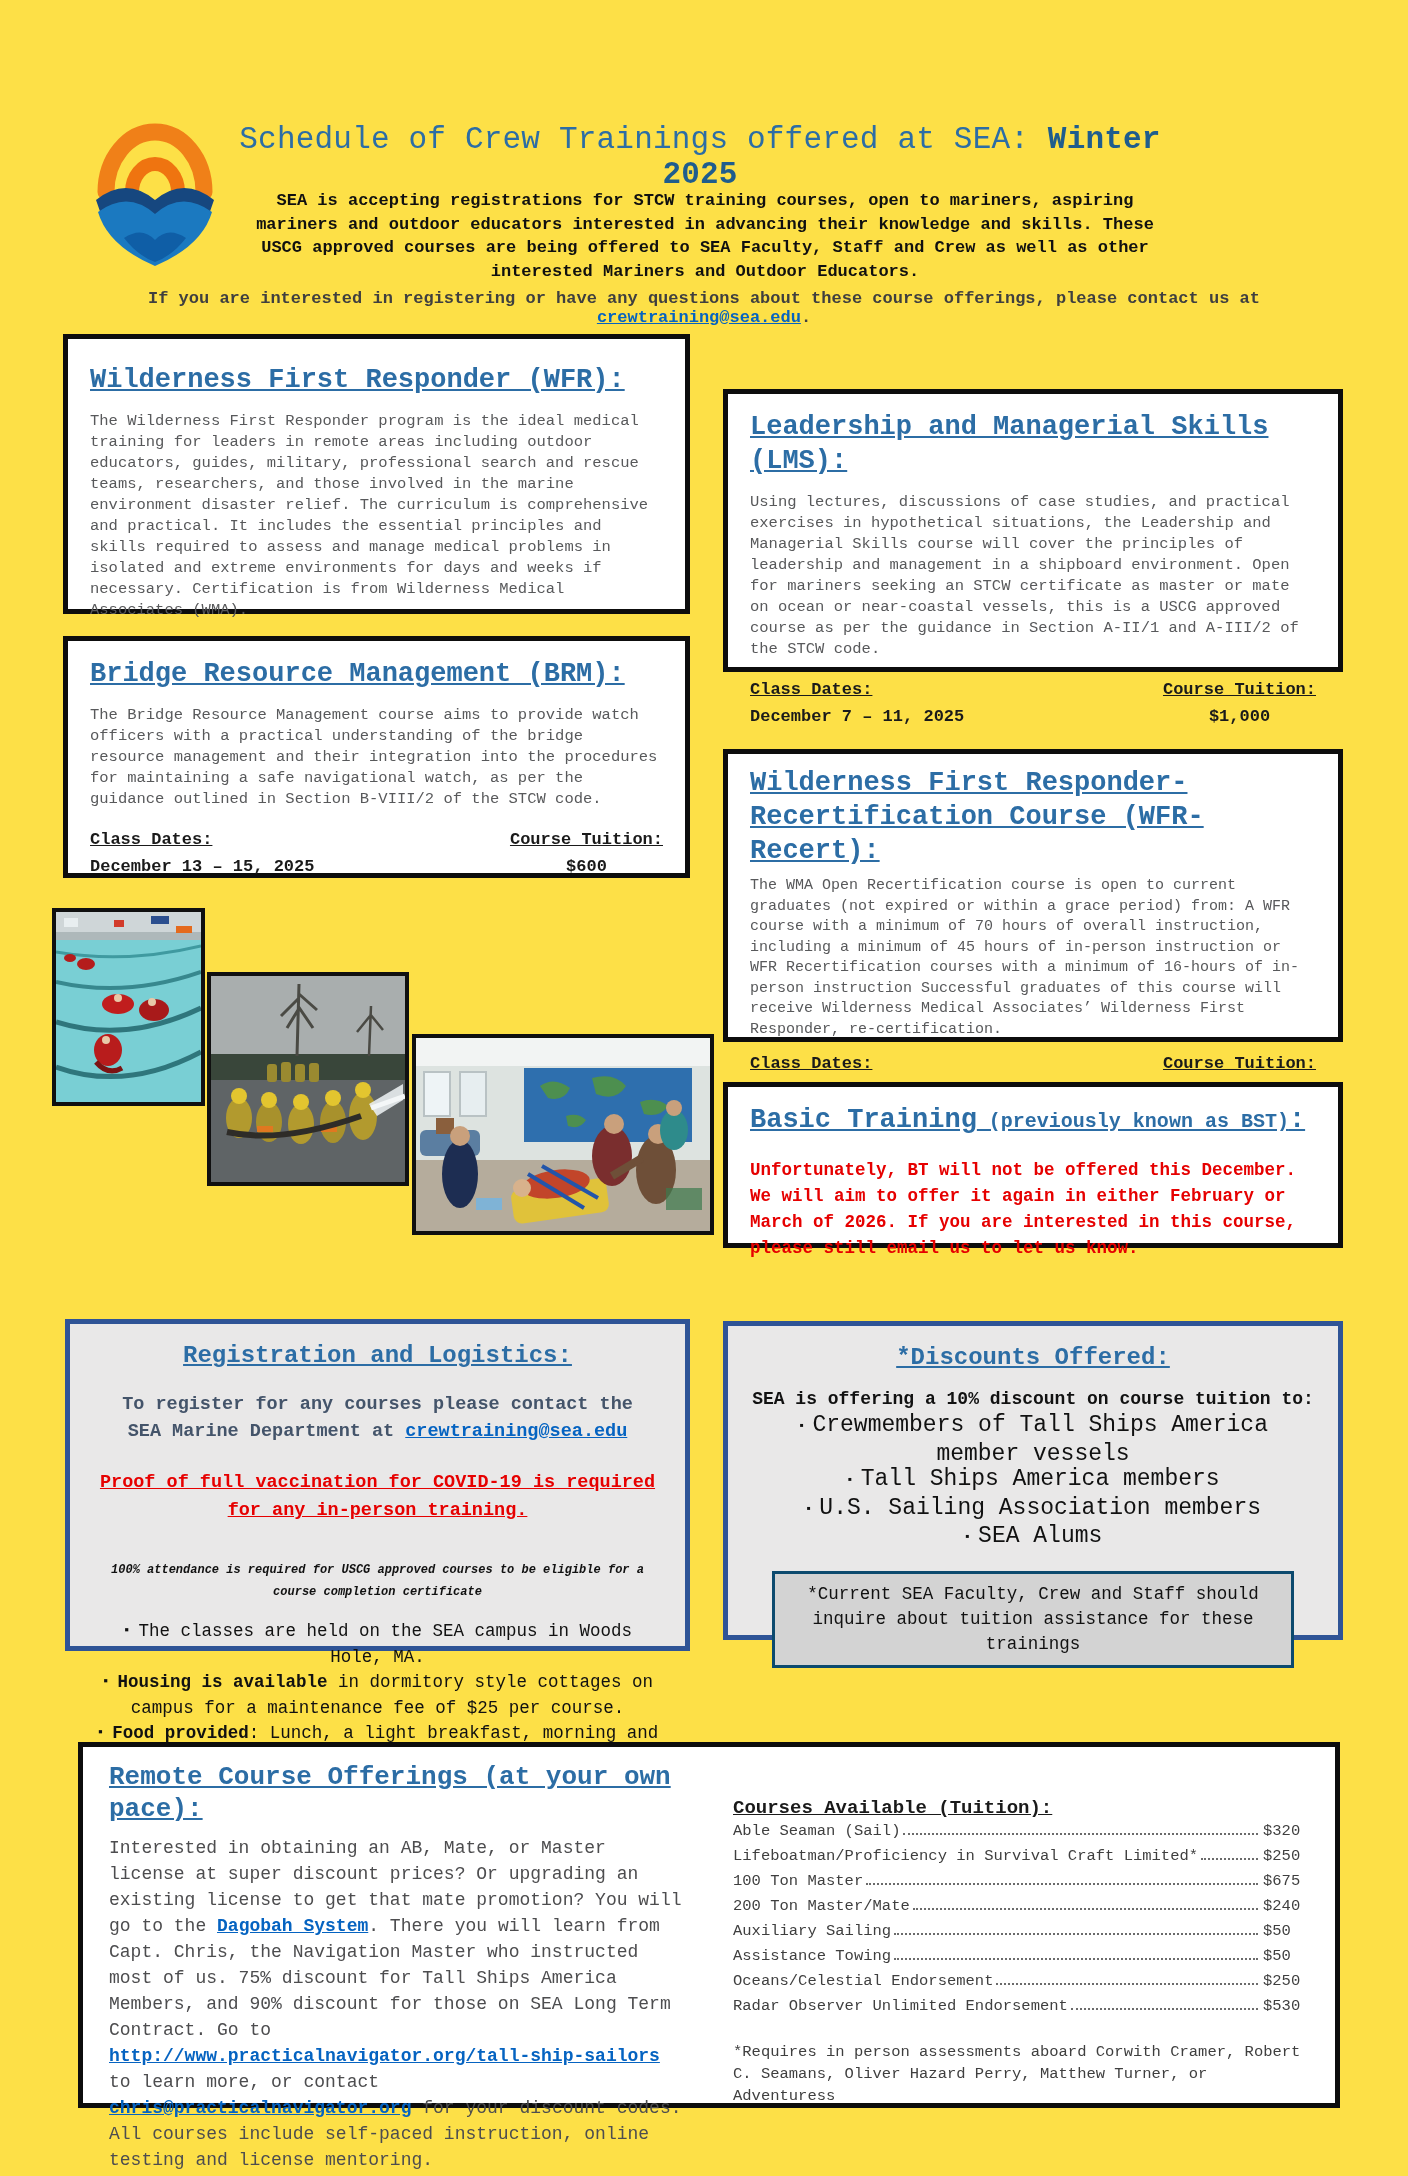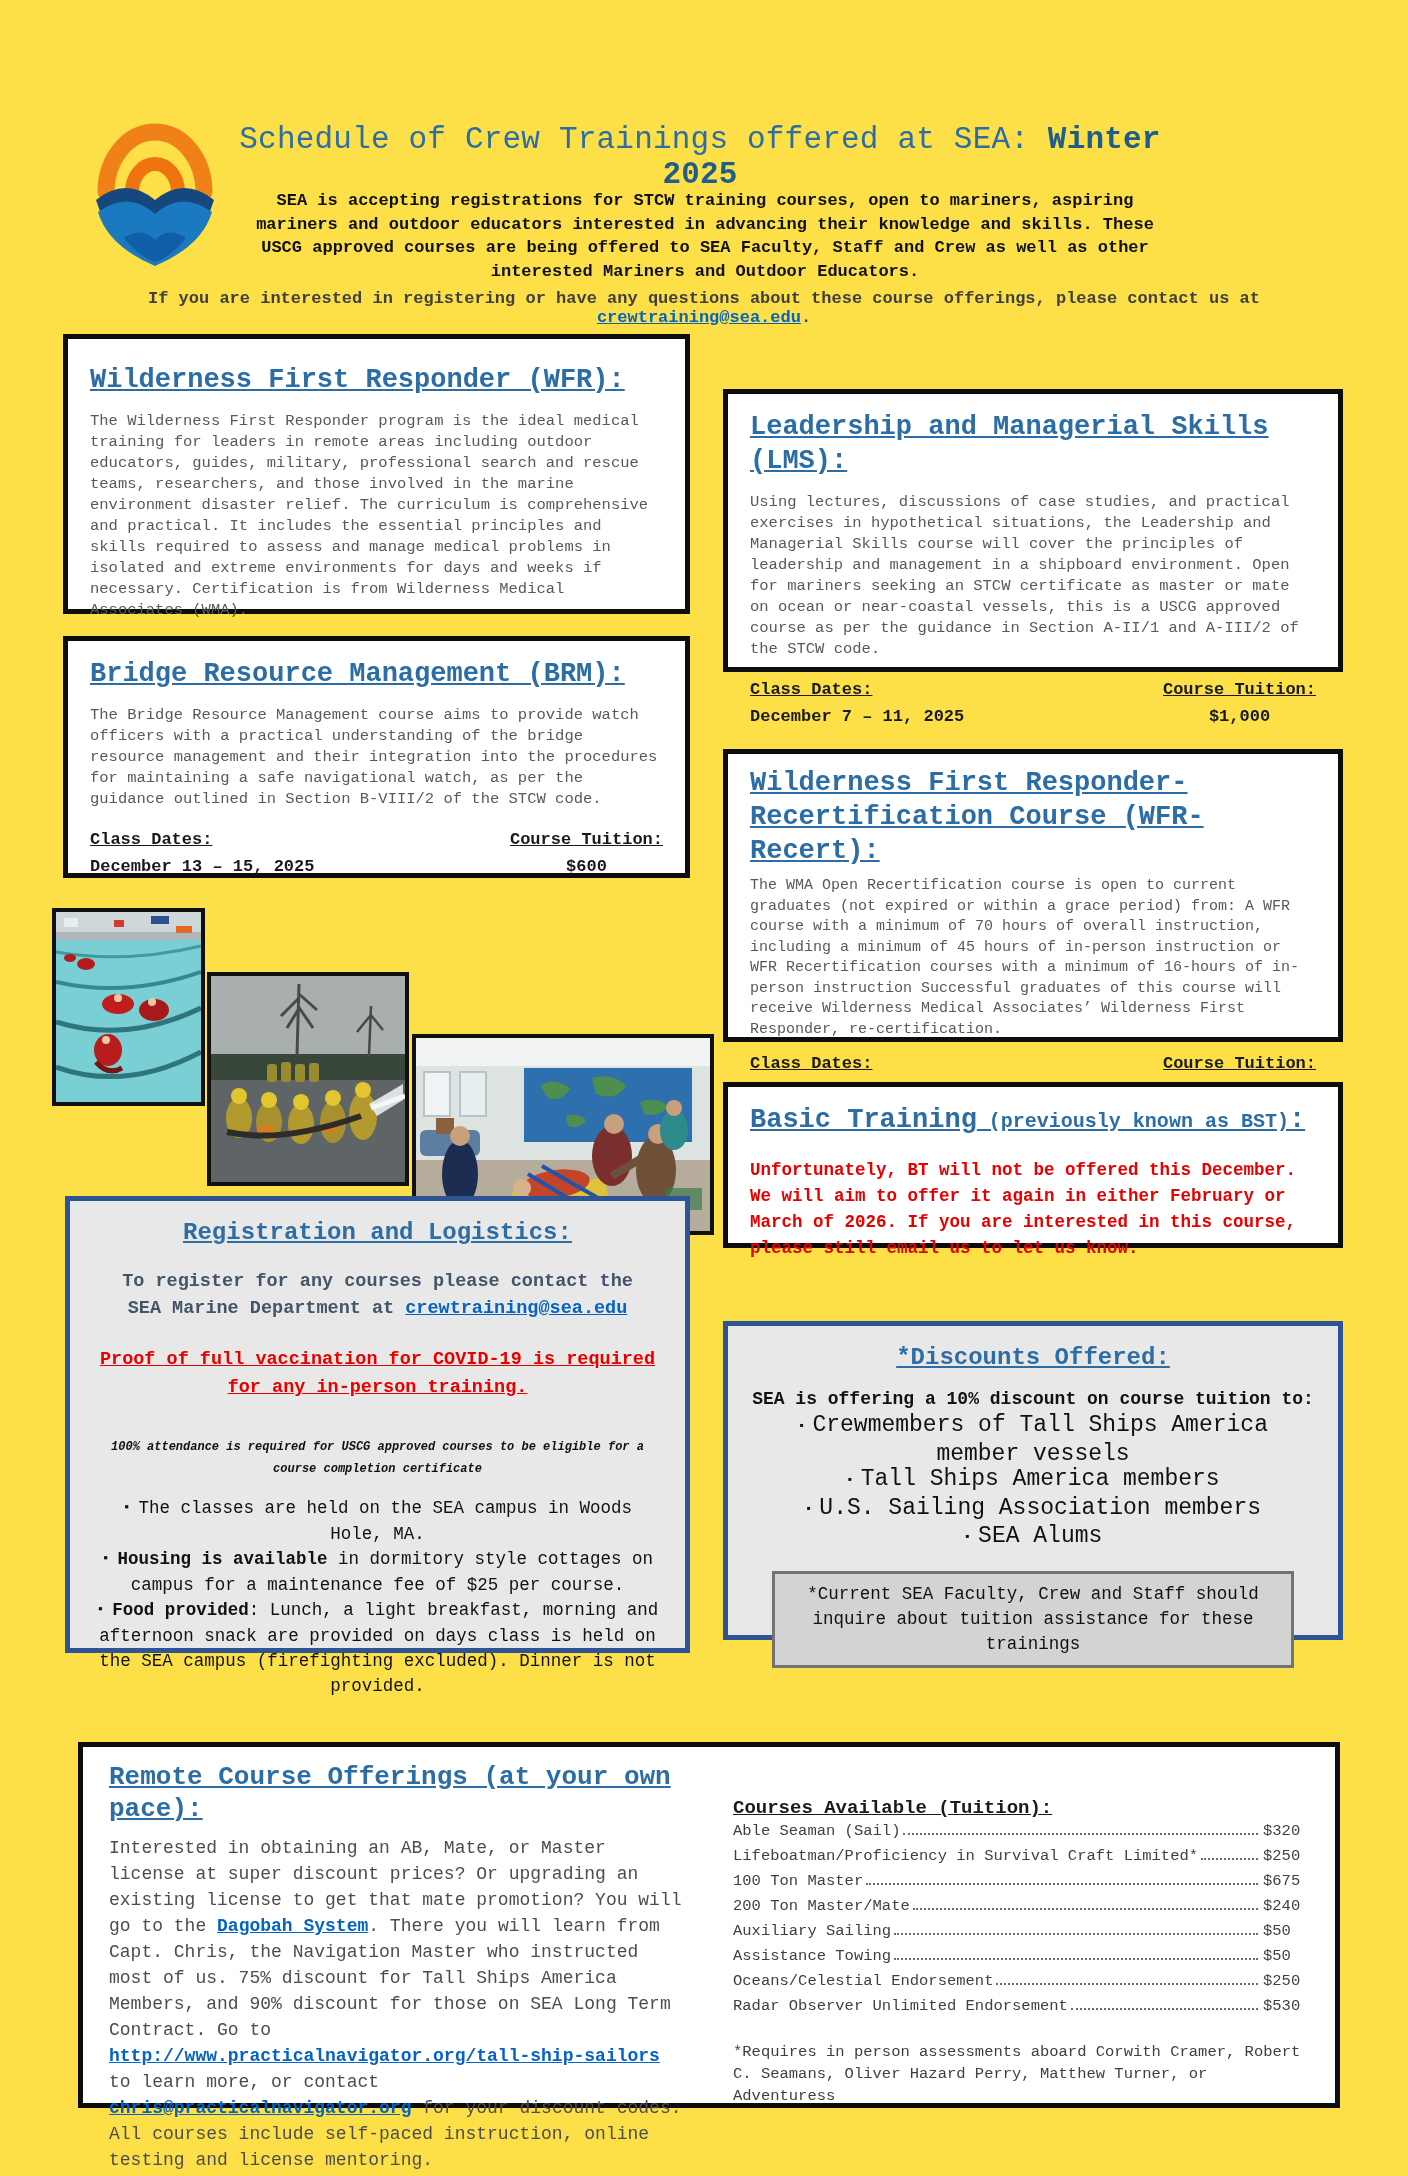--- a/index.html
+++ b/index.html
@@ -40,35 +40,35 @@
   .bt-red{margin:18px 0 0 0;font-weight:bold;color:#e60000;font-size:17.5px;line-height:26px;}
 
   
   .photo{position:absolute;border:4px solid #101010;box-sizing:border-box;background:#888;}
   .photo svg{display:block;width:100%;height:100%;}
   .photo1{left:52px;top:908px;width:153px;height:198px;}
   .photo2{left:207px;top:972px;width:202px;height:214px;}
   .photo3{left:412px;top:1034px;width:302px;height:201px;}
 
   
-  .reg-box{left:65px;top:1196px;width:625px;height:457px;padding:14px 26px;text-align:center;}
+  .reg-box{left:65px;top:1319px;width:625px;height:332px;padding:14px 26px;text-align:center;}
   .reg-title{margin:4px 0 0 0;color:#2c6da5;font-size:24px;font-weight:bold;text-decoration:underline;}
   .reg-blue{margin:22px 0 0 0;color:#44546A;font-weight:bold;font-size:18.5px;line-height:27px;}
   .reg-red{margin:24px 0 0 0;color:#e60000;font-weight:bold;font-size:18.5px;line-height:28px;text-decoration:underline;}
   .reg-italic{margin:34px 0 0 0;color:#111;font-weight:bold;font-style:italic;font-size:12px;line-height:22px;}
   .reg-bullets{margin-top:16px;font-size:17.5px;line-height:25px;color:#111;}
   .rbullet::before{content:"▪ ";font-size:13px;position:relative;top:-2px;}
 
   
   .disc-box{left:723px;top:1321px;width:620px;height:319px;padding:14px 24px;text-align:center;}
   .disc-title{margin:4px 0 0 0;color:#2c6da5;font-size:24px;font-weight:bold;text-decoration:underline;}
   .disc-intro{margin:18px 0 0 0;font-weight:bold;font-size:18px;color:#111;}
   .disc-bullets{margin-top:4px;font-size:23px;line-height:25.5px;color:#111;}
   .dbullet::before{content:"▪  ";font-size:12px;position:relative;top:-2px;}
-  .disc-note{margin:18px auto 0 auto;width:492px;background:#d3d3d3;border:3px solid #737373;
+  .disc-note{margin:18px auto 0 auto;width:492px;background:#d3d3d3;border:3px solid #0c4a6e;
              padding:8px 12px;font-size:17.5px;line-height:25px;color:#111;}
 
   
   .remote-box{left:78px;top:1742px;width:1262px;height:366px;padding:14px 26px;display:flex;gap:44px;}
   .remote-left{width:580px;}
   .remote-title{margin:0;color:#2c6da5;font-size:26px;font-weight:bold;text-decoration:underline;line-height:32px;}
   .remote-body{margin:10px 0 0 0;font-size:18px;line-height:26px;color:#4d4d4f;}
   .remote-right{flex:1;padding-top:36px;}
   .tuition-title{margin:0;font-size:19px;font-weight:bold;color:#1a1a1a;text-decoration:underline;}
   .trow{display:flex;align-items:baseline;font-size:15.5px;color:#3f3f3f;line-height:25px;}

